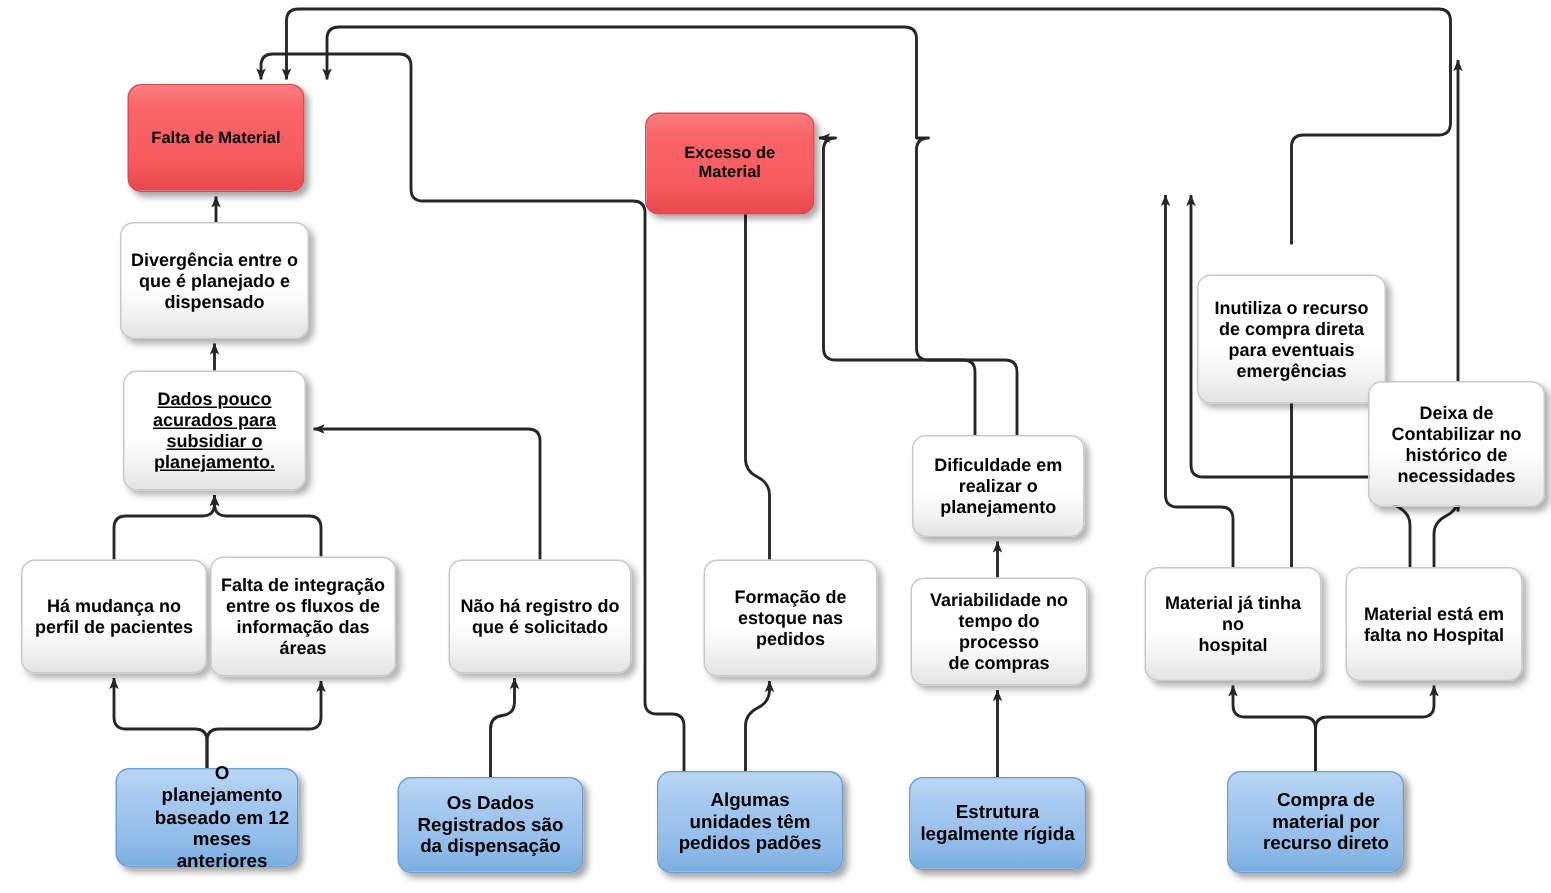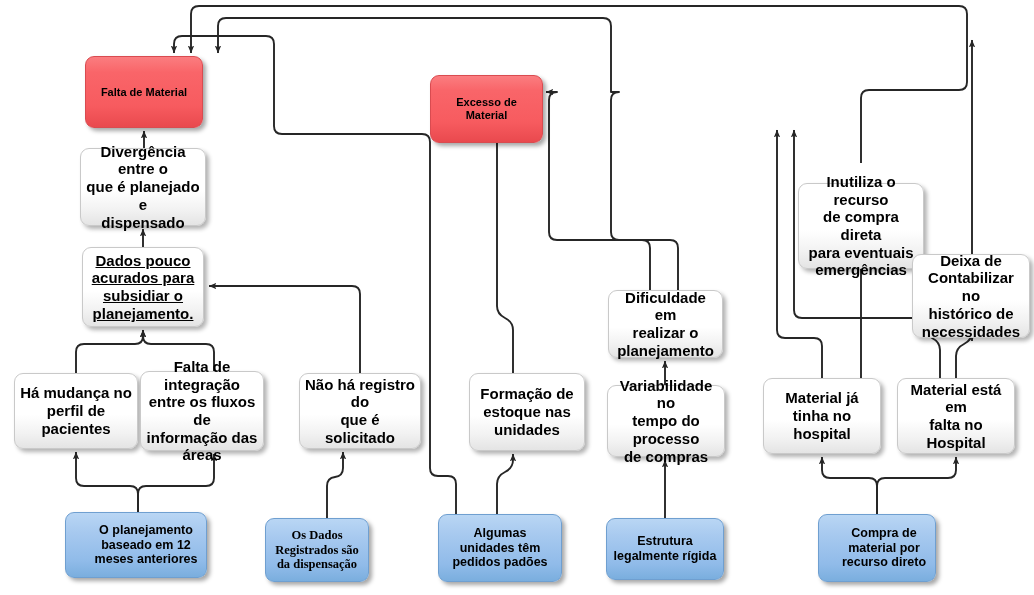--- a/index.html
+++ b/index.html
@@ -42,21 +42,21 @@
     display: block;
     width: 100%;
     padding: 0 4px;
     white-space: pre-line;
   }
   
   .node.white {
     background: linear-gradient(to bottom, #ffffff 0%, #ffffff 55%, #f2f2f2 80%, #e4e4e4 100%);
     border: 1px solid #c9c9c9;
     color: #000000;
-    font-size: 15px;
+    font-size: 12px;
     box-shadow: 3px 3px 4px rgba(0,0,0,0.30);
     align-items: center;
   }
   
   .node.red {
     background: linear-gradient(to bottom, #fb7d80 0%, #f96569 22%, #f75b5f 70%, #e9494e 100%);
     border: 1px solid #d94b50;
     color: #000000;
     font-size: 11px;
     box-shadow: 3px 3px 4px rgba(0,0,0,0.35);
@@ -187,46 +187,46 @@
   </div>
 
   <div class="node white" style="left:299px; top:373px; width:122px; height:76px;">
     <span class="lbl">Não há registro do
 que é solicitado</span>
   </div>
 
   <div class="node white" style="left:469px; top:373px; width:116px; height:78px;">
     <span class="lbl">Formação de
 estoque nas
-unidades</span>
+pedidos</span>
   </div>
 
   <div class="node white" style="left:607px; top:385px; width:118px; height:72px;">
     <span class="lbl">Variabilidade no
 tempo do processo
 de compras</span>
   </div>
 
   <div class="node white" style="left:763px; top:378px; width:118px; height:76px;">
     <span class="lbl">Material já tinha no
 hospital</span>
   </div>
 
   <div class="node white" style="left:897px; top:378px; width:118px; height:76px;">
     <span class="lbl">Material está em
 falta no Hospital</span>
   </div>
 
-  <div class="node blue" style="left:65px; top:512px; width:142px; height:66px;padding-left:20px;">
+  <div class="node blue" style="left:77px; top:512px; width:122px; height:66px;padding-left:20px;">
     <span class="lbl">O planejamento
 baseado em 12
 meses anteriores</span>
   </div>
 
-  <div class="node blue" style="left:265px; top:518px; width:104px; height:64px;font-family:Liberation Serif, serif;">
+  <div class="node blue" style="left:265px; top:518px; width:124px; height:64px;">
     <span class="lbl">Os Dados
 Registrados são
 da dispensação</span>
   </div>
 
   <div class="node blue" style="left:438px; top:514px; width:124px; height:68px;text-align:center;">
     <span class="lbl">Algumas
 unidades têm
 pedidos padões</span>
   </div>

